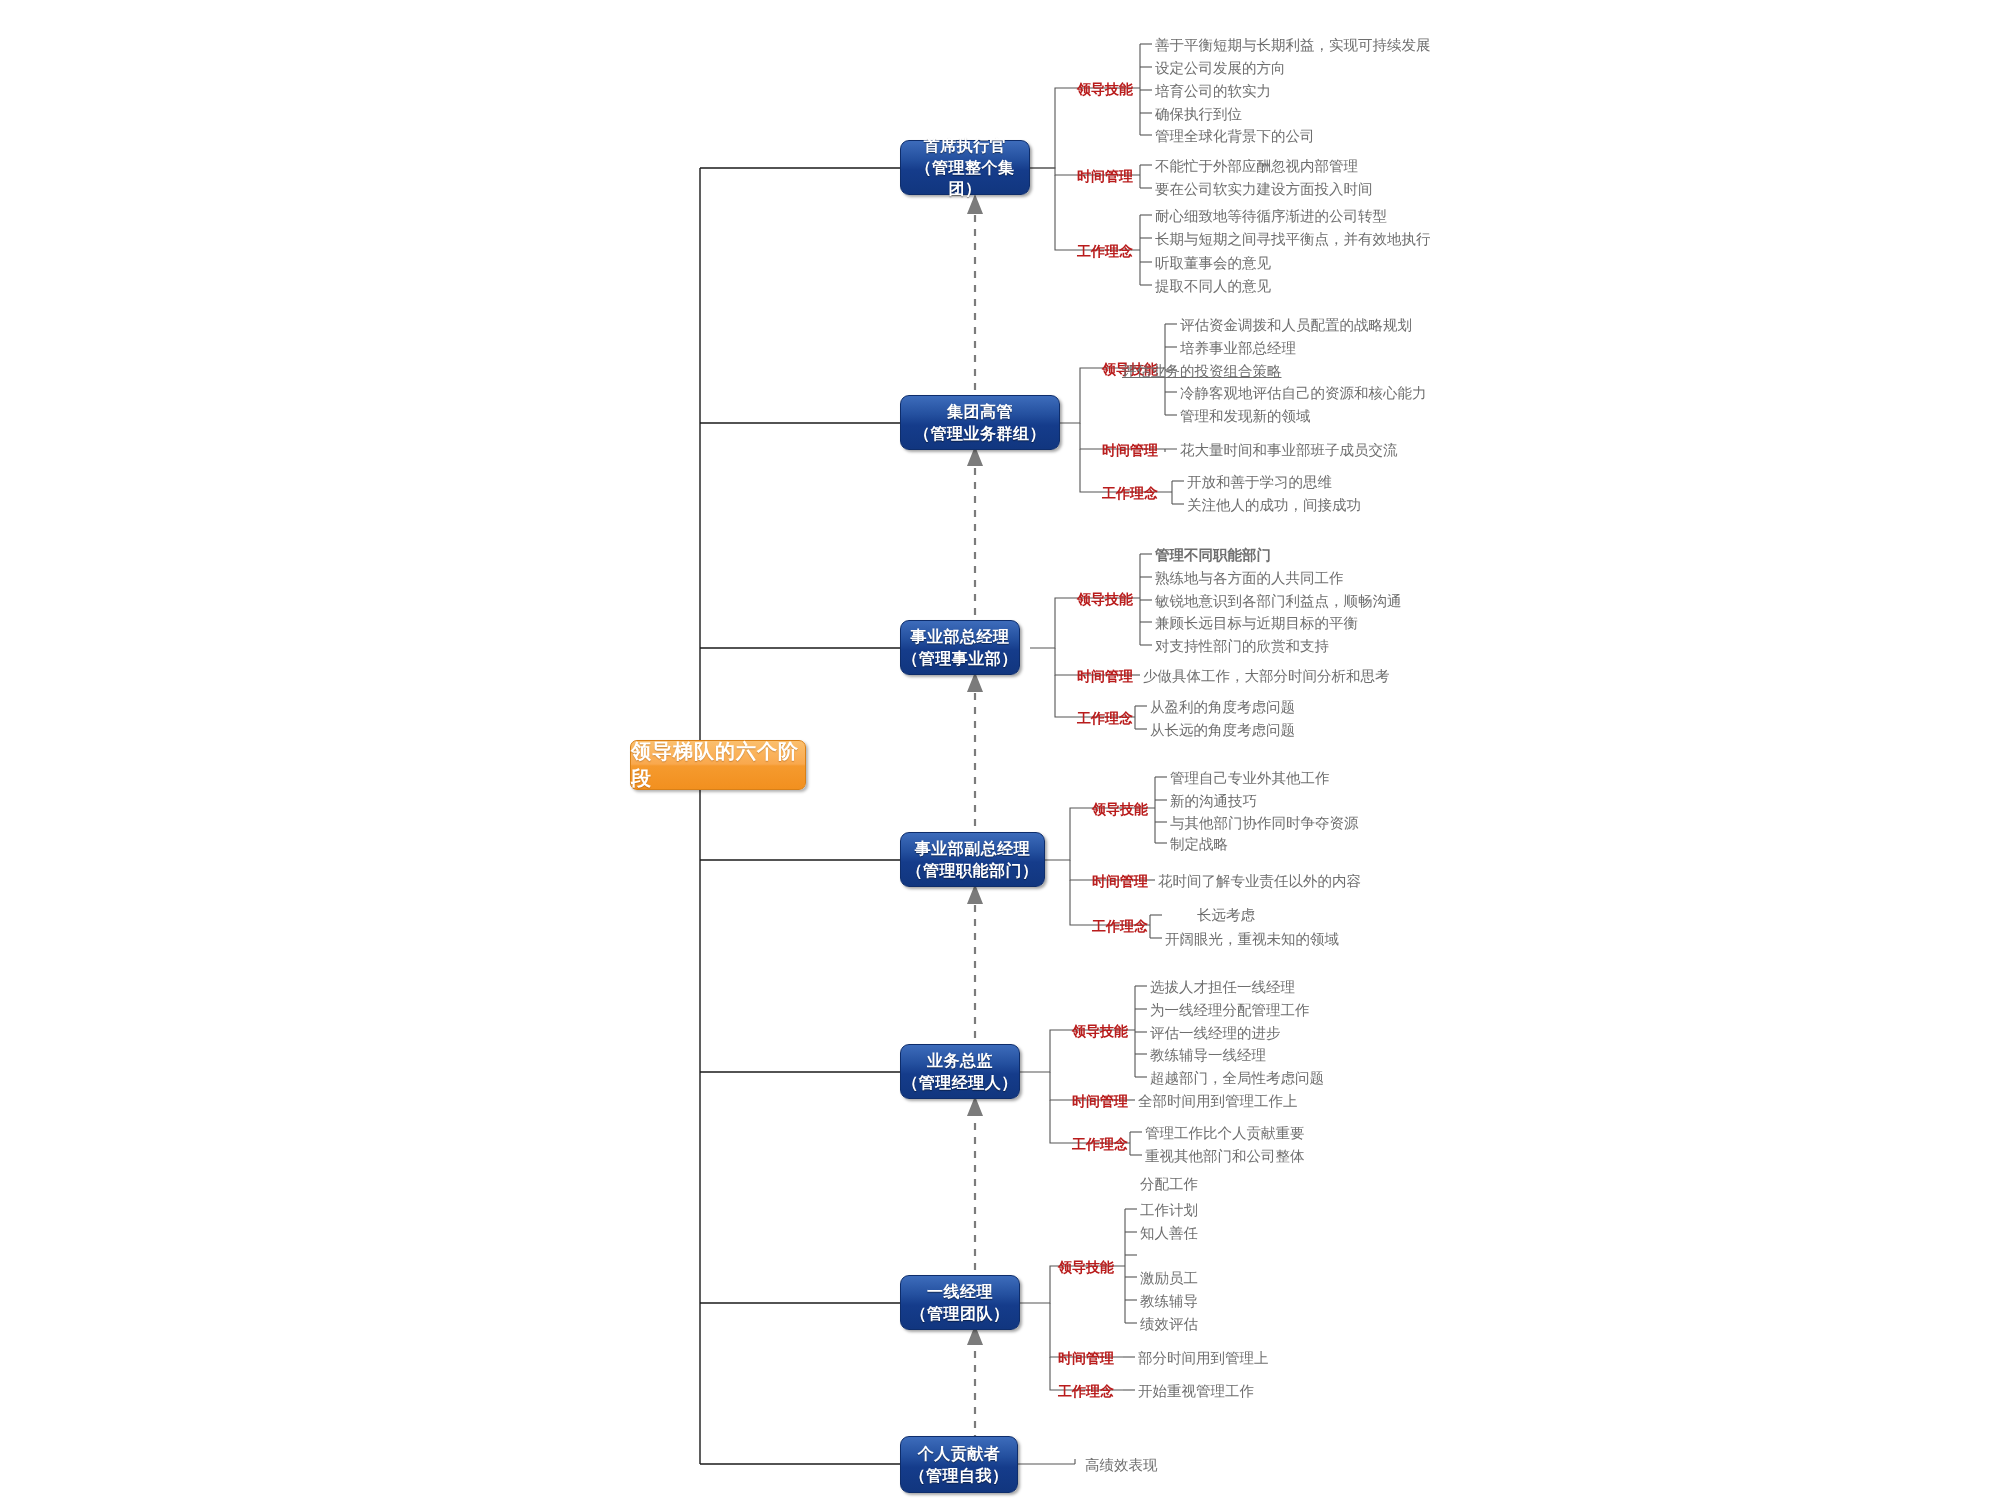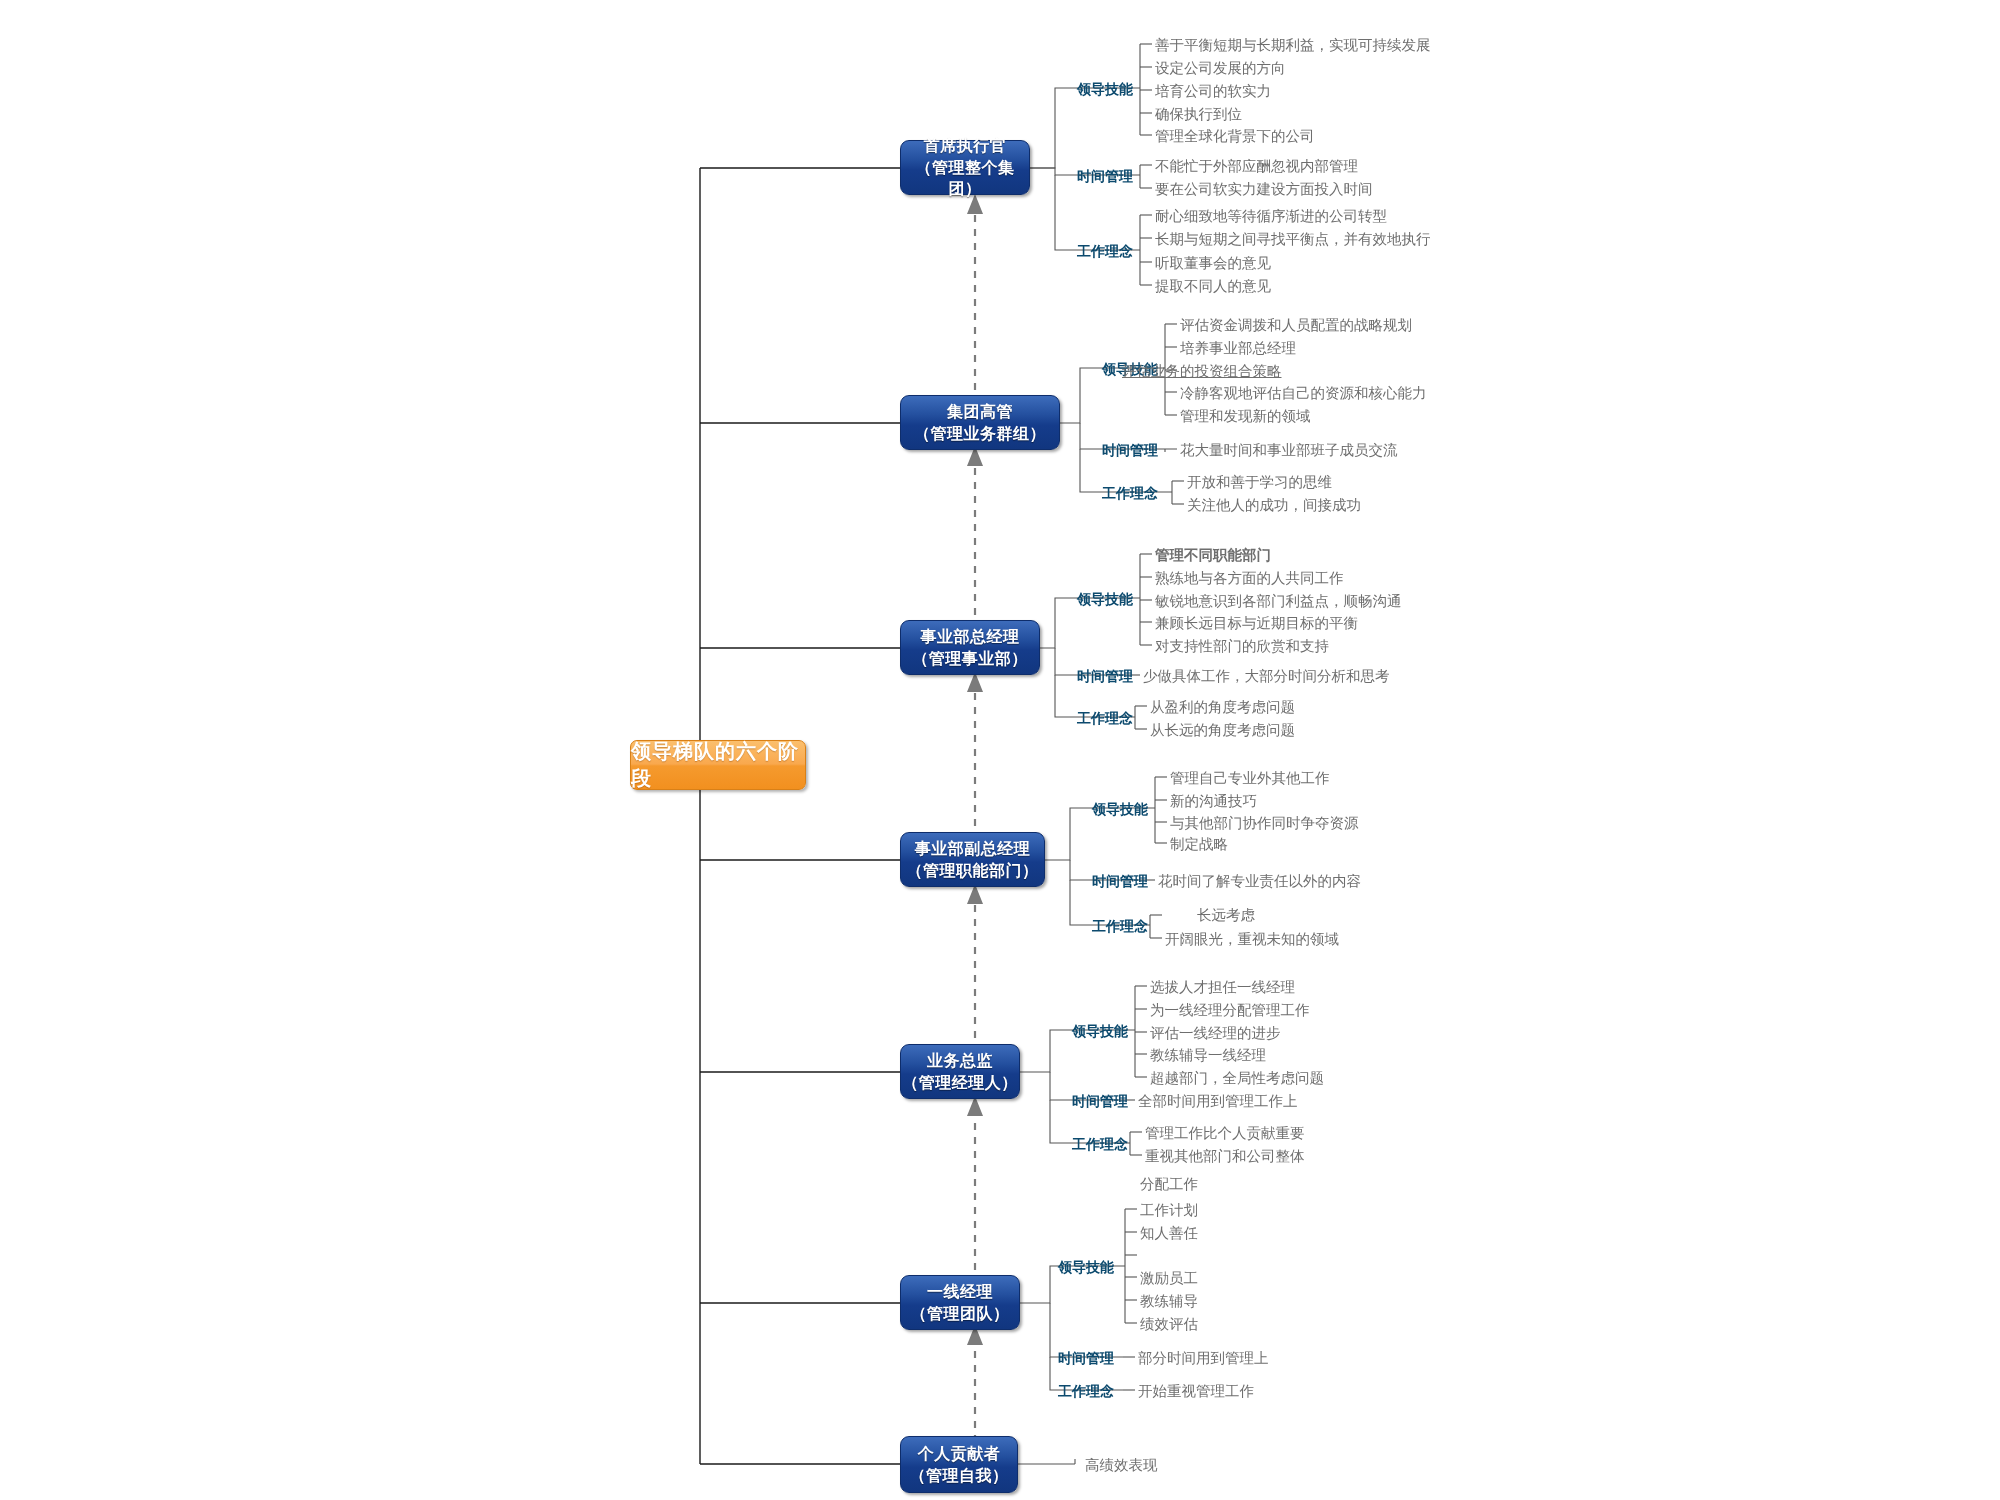--- a/index.html
+++ b/index.html
@@ -69,21 +69,21 @@
   }
   .stage-node .title { display: block; }
   .stage-node .subtitle { display: block; }
 
   
   .cat-label {
     position: absolute;
     font-family: "Liberation Sans", "DejaVu Sans", sans-serif;
     font-size: 14px;
     font-weight: bold;
-    color: #0c4a6e;
+    color: #b91c1c;
     white-space: nowrap;
     line-height: 1;
   }
 
   
   .leaf {
     position: absolute;
     font-family: "Liberation Serif", "DejaVu Serif", serif;
     font-size: 14.5px;
     color: #6e6e6e;
@@ -262,21 +262,21 @@
   <div class="stage-node" style="left:900px; top:140px; width:130px; height:55px;">
     <span class="title">首席执行官</span>
     <span class="subtitle">（管理整个集团）</span>
   </div>
 
   <div class="stage-node" style="left:900px; top:395px; width:160px; height:55px;">
     <span class="title">集团高管</span>
     <span class="subtitle">（管理业务群组）</span>
   </div>
 
-  <div class="stage-node" style="left:900px; top:620px; width:140px; height:55px;">
+  <div class="stage-node" style="left:900px; top:620px; width:120px; height:55px;">
     <span class="title">事业部总经理</span>
     <span class="subtitle">（管理事业部）</span>
   </div>
 
   <div class="stage-node" style="left:900px; top:832px; width:145px; height:55px;">
     <span class="title">事业部副总经理</span>
     <span class="subtitle">（管理职能部门）</span>
   </div>
 
   <div class="stage-node" style="left:900px; top:1044px; width:120px; height:55px;">

